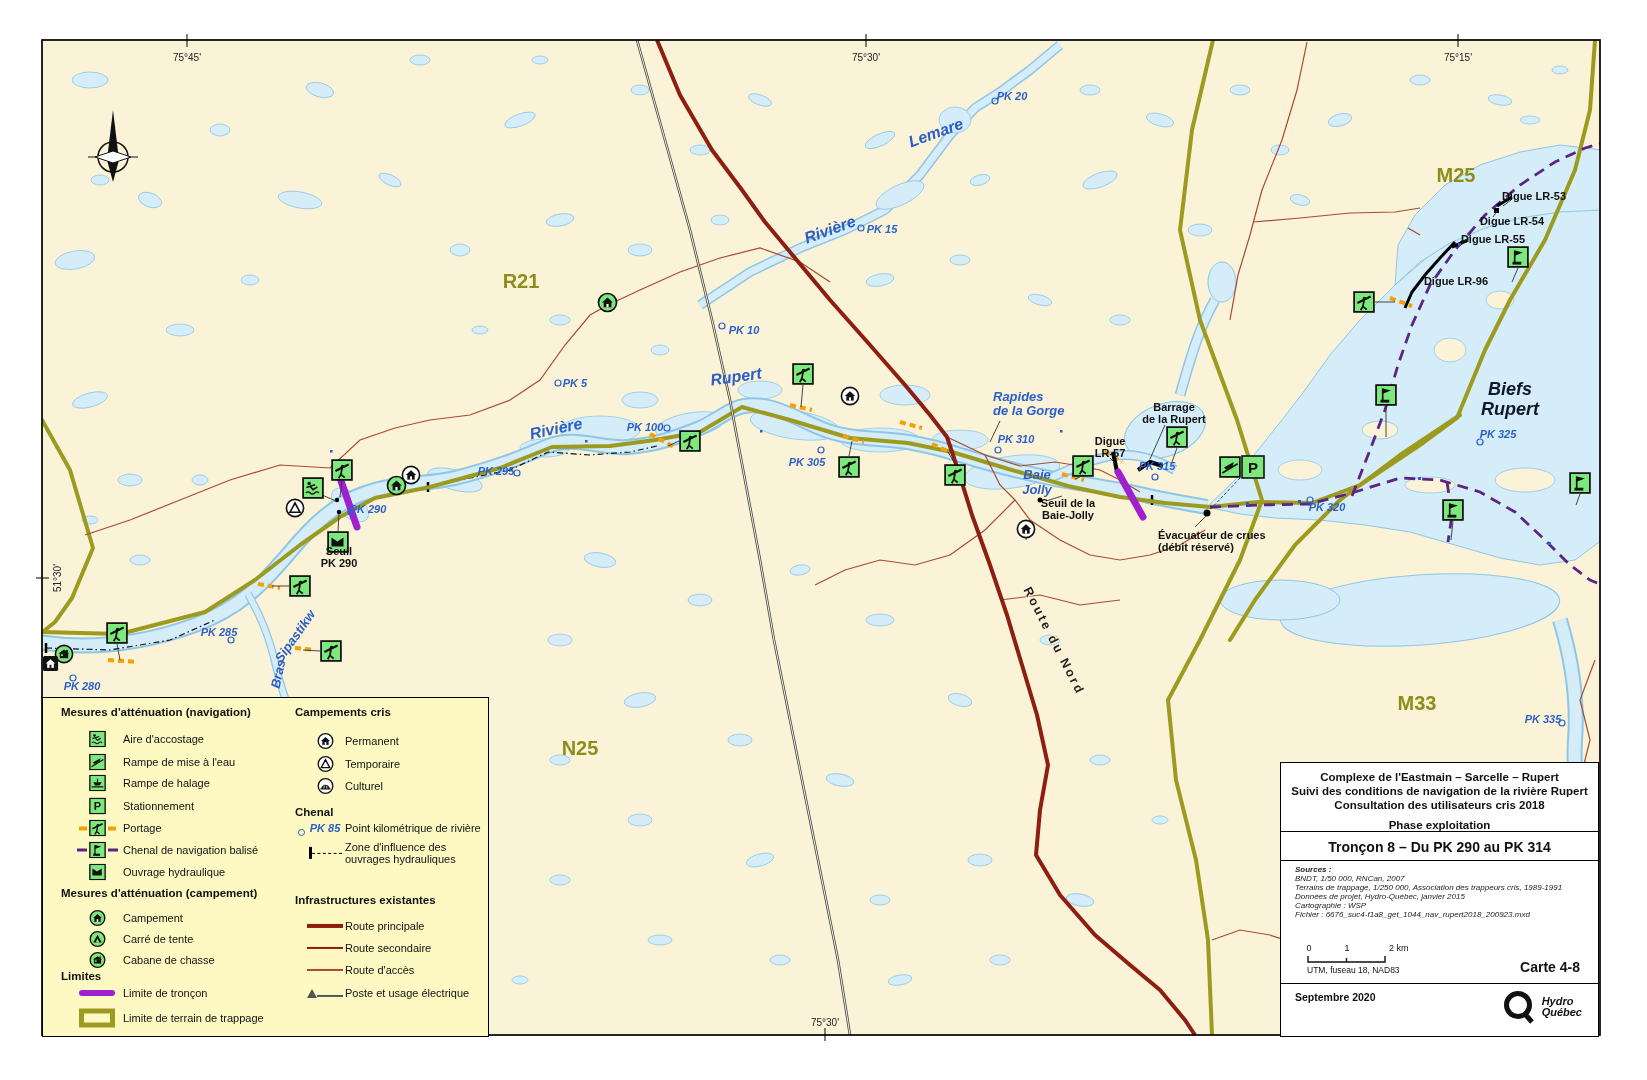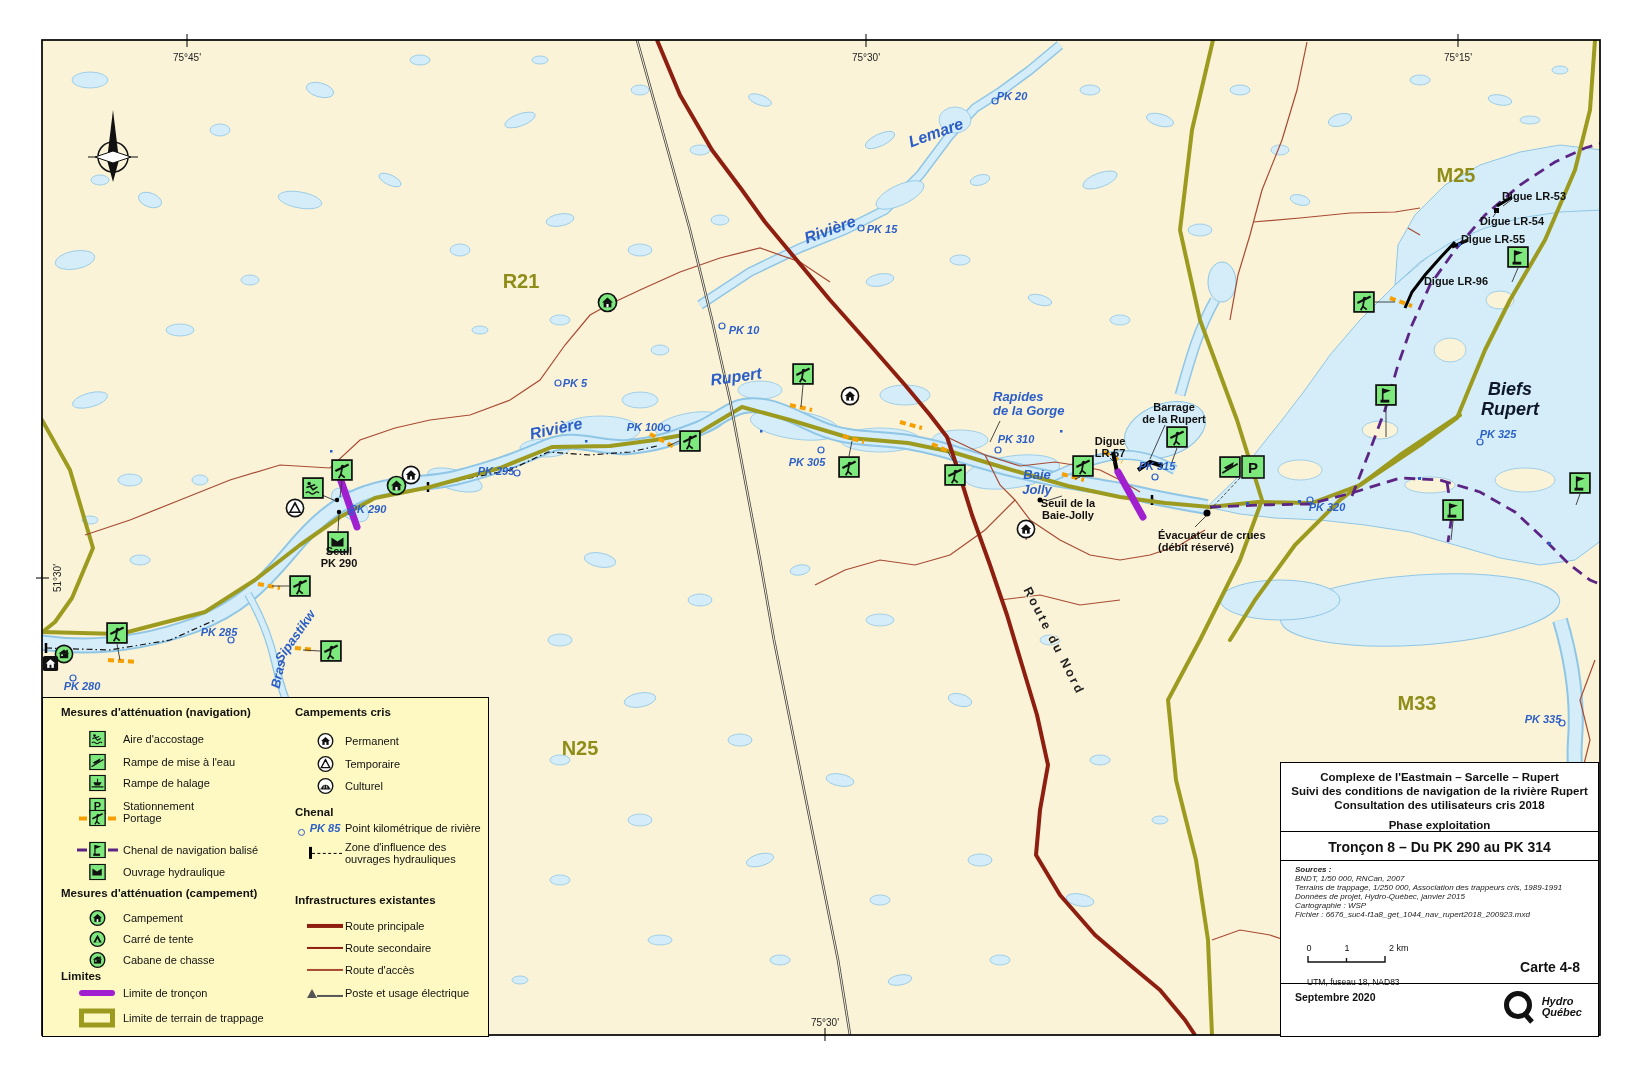--- a/index.html
+++ b/index.html
@@ -42,21 +42,21 @@
   .pk85-dot{position:absolute;left:-7px;bottom:-2px;width:5px;height:5px;border:1.3px solid #2B5FC7;border-radius:50%;}
   
   #titlebox{position:absolute;left:1280px;top:762px;width:317px;height:273px;background:#fff;
             border:1.6px solid #000;z-index:10;}
   .tline{position:absolute;left:0;width:100%;text-align:center;font:600 11.5px "Liberation Sans",sans-serif;color:#111;white-space:nowrap;}
   .tron{position:absolute;left:0;width:100%;text-align:center;font:bold 14px "Liberation Sans",sans-serif;color:#111;}
   .tdiv{position:absolute;left:0;width:100%;border-top:1.4px solid #000;}
   .src{position:absolute;left:14px;font:italic 8px "Liberation Sans",sans-serif;color:#222;white-space:nowrap;}
   .srcb{font-weight:bold;}
   .scl-num{position:absolute;font:9px "Liberation Sans",sans-serif;color:#111;transform:translateX(-50%);}
-  .datum{position:absolute;font:8.5px "Liberation Sans",sans-serif;color:#111;margin-top:12px;}
+  .datum{position:absolute;font:8.5px "Liberation Sans",sans-serif;color:#111;}
   .carte{position:absolute;font:bold 14px "Liberation Sans",sans-serif;color:#111;}
   .tdate{position:absolute;font:bold 10.5px "Liberation Sans",sans-serif;color:#111;}
   .logo-txt{font:italic bold 11px "Liberation Sans",sans-serif;color:#111;line-height:1.0;}
   #footer{position:absolute;left:42px;top:1041px;font:italic 9.5px "Liberation Sans",sans-serif;color:#222;z-index:10;}
 </style>
 </head>
 <body>
 
 <div id="stage">
 
@@ -591,21 +591,21 @@
   </div>
   <div class="lrow" style="left:28px;top:108px">
     <span class="lic">
       <svg width="17" height="17" viewBox="0 0 20 20">
             <rect x="1" y="1" width="18" height="18" fill="#7DE97D" stroke="#111" stroke-width="1.6"></rect>
             <text x="10" y="15" text-anchor="middle" font-family="Liberation Sans, sans-serif" font-size="13" font-weight="bold" fill="#111">P</text>
           </svg>
         </span>
     <span class="llab">Stationnement</span>
   </div>
-  <div class="lrow" style="left:28px;top:120px">
+  <div class="lrow" style="left:28px;top:130px">
     <span class="lic">
           <span class="od"></span>
           <svg width="17" height="17">
             <use href="#sym-portage" width="17" height="17"></use>
           </svg>
           <span class="od"></span>
         </span>
     <span class="llab">Portage</span>
   </div>
   <div class="lrow" style="left:28px;top:152px">

